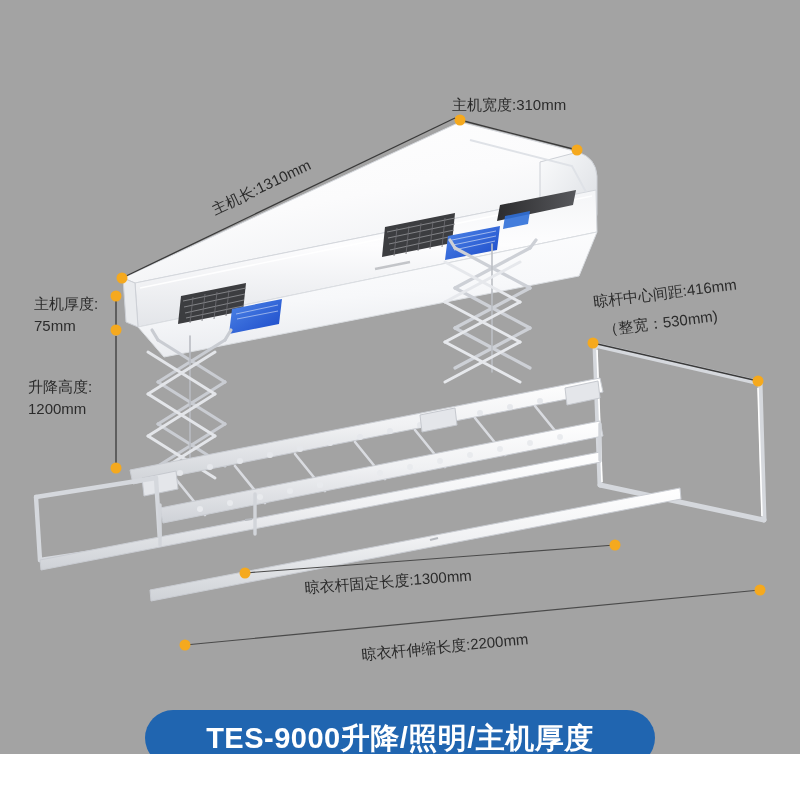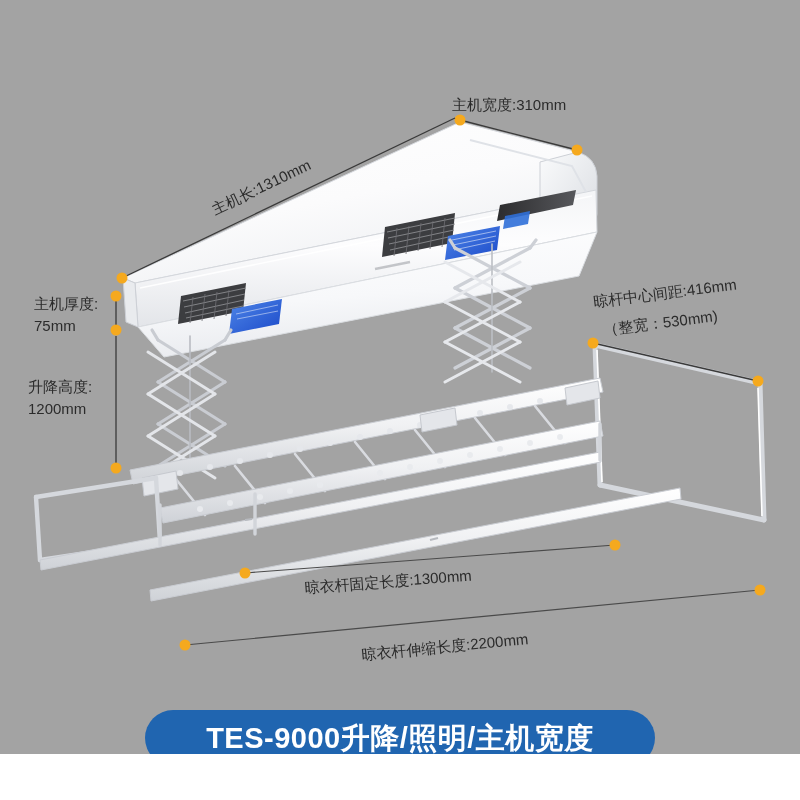--- a/index.html
+++ b/index.html
@@ -343,16 +343,16 @@
     <g>
       <polyline class="leader-thin" points="185,645 760,590"></polyline>
       <circle class="dot" cx="185" cy="645" r="5.5"></circle>
       <circle class="dot" cx="760" cy="590" r="5.5"></circle>
       <text class="anno-text" x="362" y="660" transform="rotate(-5.5 362 660)">晾衣杆伸缩长度:2200mm</text>
     </g>
 
   </svg>
 
   <div id="badge">
-    <span id="badge-label">TES-9000升降/照明/主机宽度</span>
+    <span id="badge-label">TES-9000升降/照明/主机厚度</span>
   </div>
 
 </div>
 
 </body></html>

